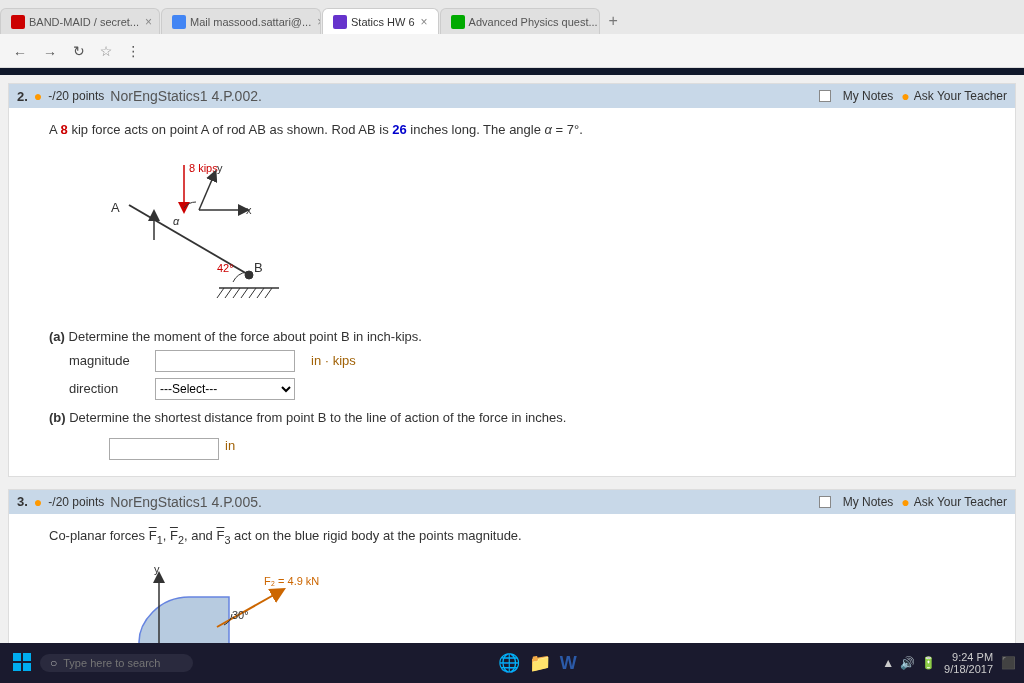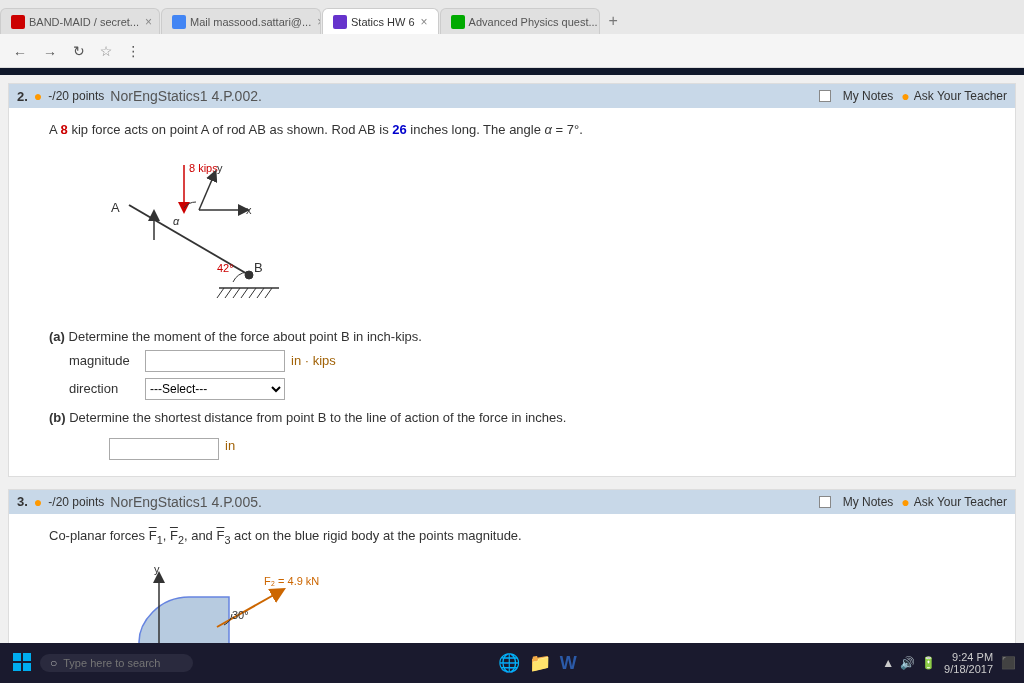--- a/index.html
+++ b/index.html
@@ -42,21 +42,21 @@
     .highlight-red { color: #c00; font-weight: bold; }
     .highlight-blue { color: #00c; font-weight: bold; }
 
     
     .diagram-container { margin: 10px 0 16px 20px; }
 
     
     .part { margin-top: 10px; }
     .part-label { font-size: 13px; color: #333; margin-bottom: 6px; }
     .part-label span { font-weight: normal; margin-top: 13px; }
-    .input-row { display: flex; align-items: center; gap: 6px; margin-bottom: 6px; margin-left: 20px; }
+    .input-row { display: flex; align-items: center; gap: 16px; margin-bottom: 6px; margin-left: 20px; }
     .input-label { font-size: 13px; color: #333; width: 70px; }
     .text-input { border: 1px solid #aaa; height: 22px; width: 140px; padding: 0 4px; font-size: 12px; }
     .unit-label { font-size: 13px; color: #a16207; }
     .select-input { border: 1px solid #aaa; height: 22px; width: 140px; font-size: 12px; background: #fff; }
 
     .part-b { margin-top: 10px; }
     .part-b-input-row { margin-left: 20px; display: flex; gap: 6px; margin-top: 13px; padding-left: 40px; }
 
     
     .taskbar { background: #1a1a2e; display: flex; align-items: center; padding: 0 8px; height: 40px; flex-shrink: 0; justify-content: space-between; }

